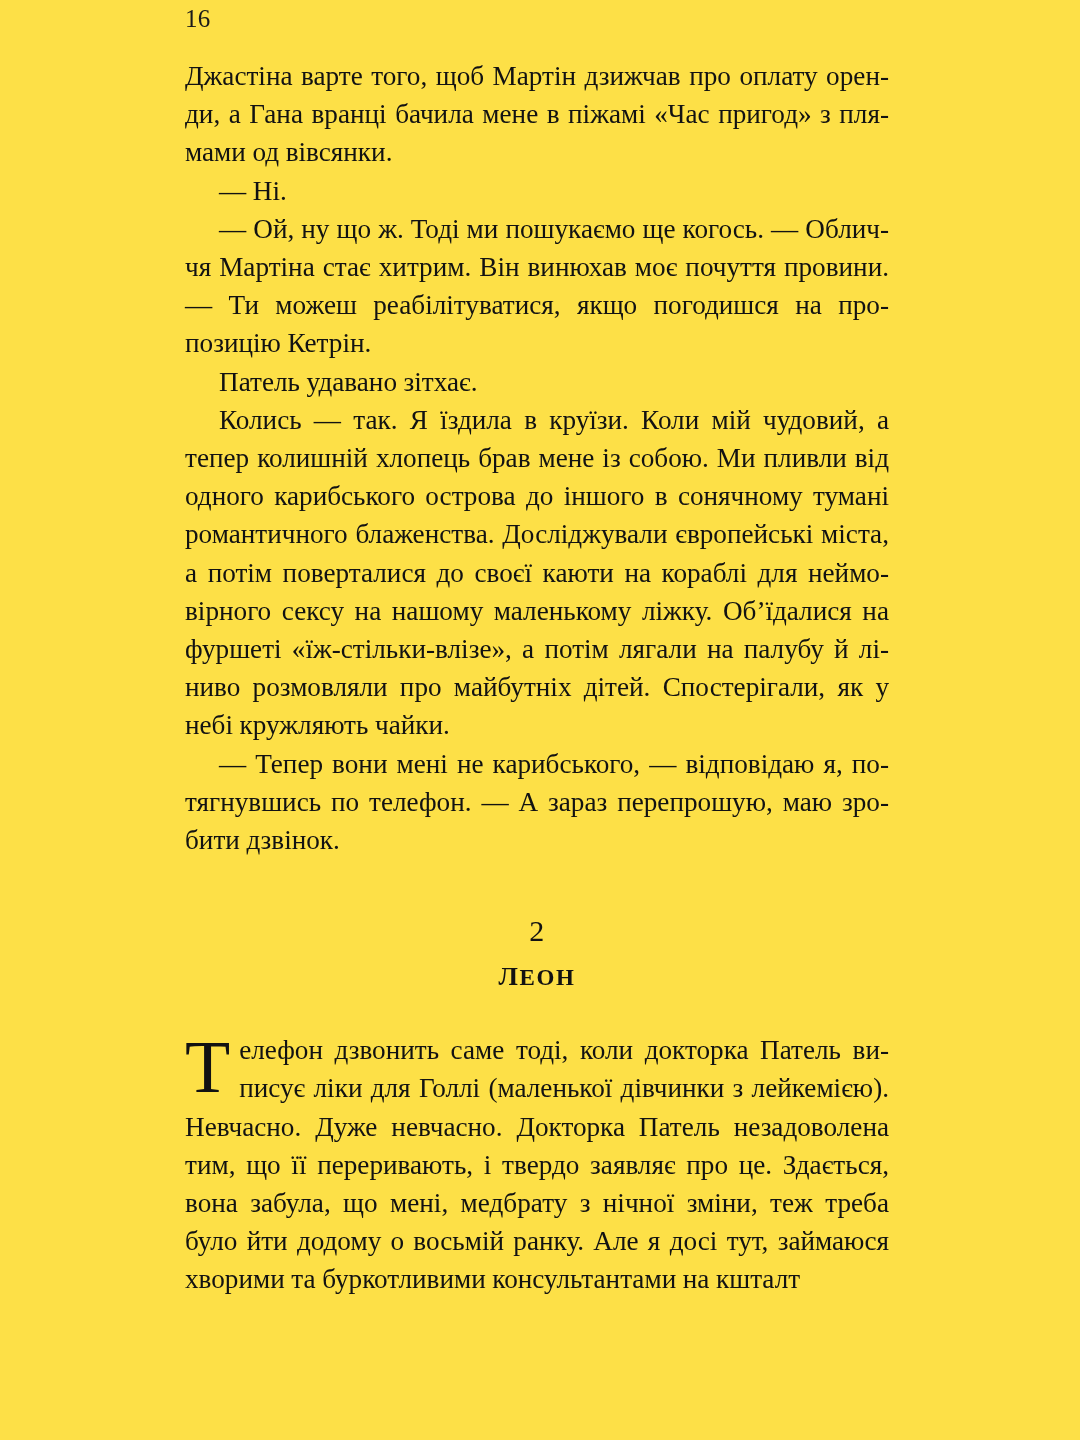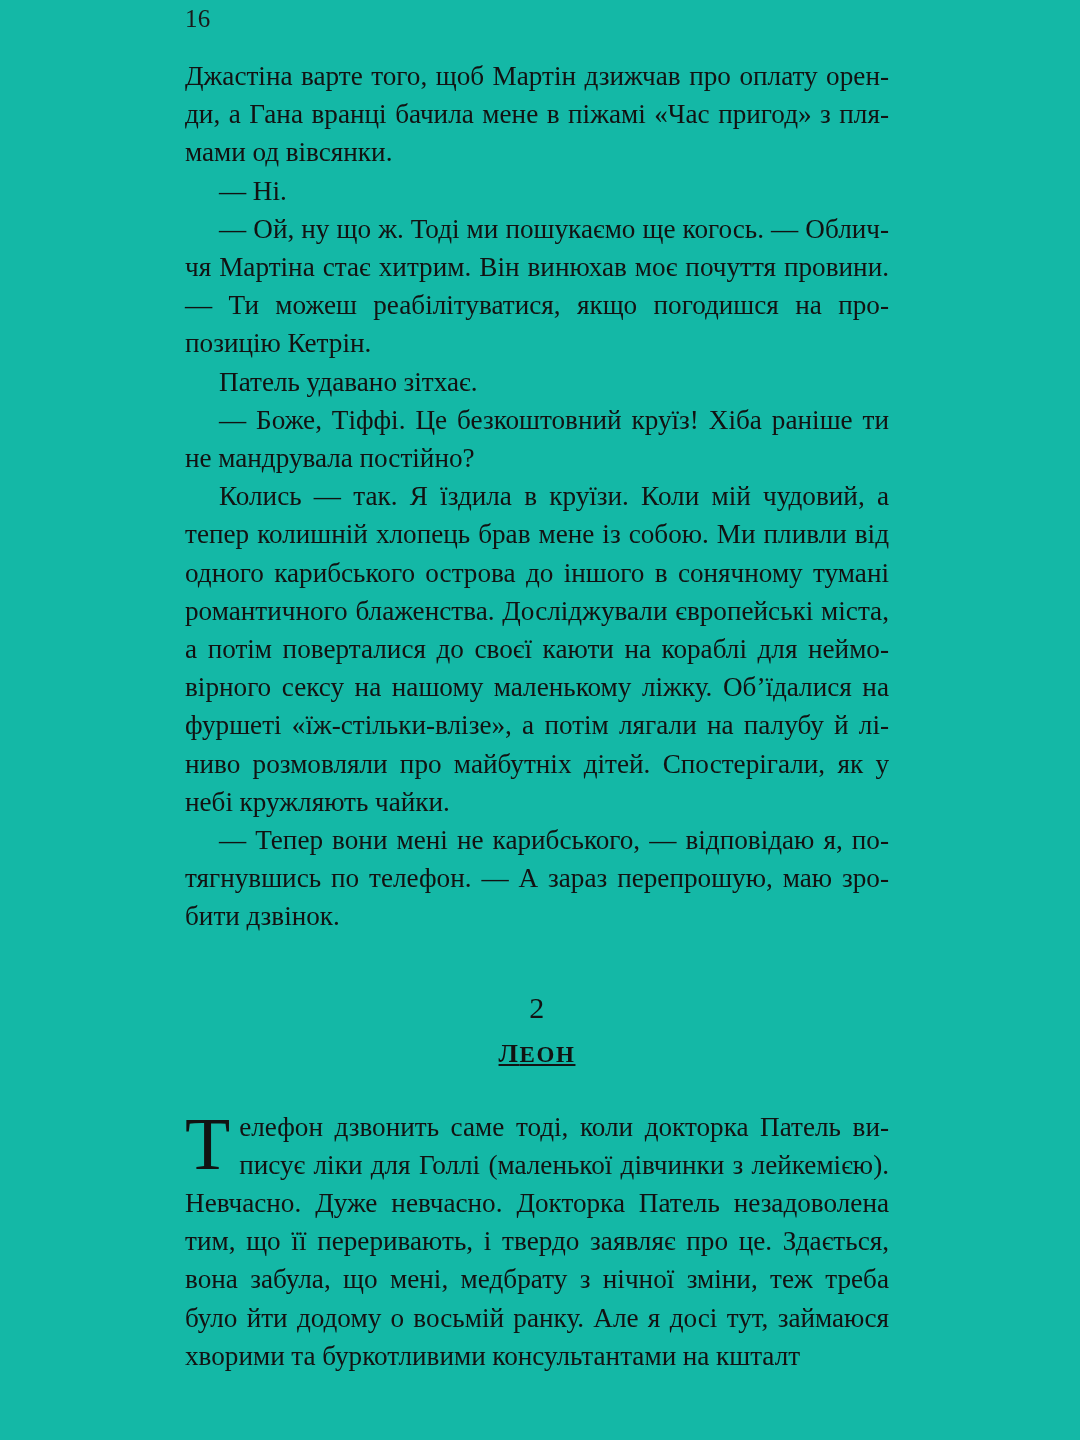--- a/index.html
+++ b/index.html
@@ -4,21 +4,21 @@
 <style>
   html, body {
     margin: 0;
     padding: 0;
     background: #ffffff;
   }
   .page {
     position: relative;
     width: 1080px;
     height: 1440px;
-    background: #14b8a6;
+    background: #fde047;
     overflow: hidden;
     font-family: "Liberation Serif", "DejaVu Serif", serif;
     color: #121212;
   }
   .folio {
     position: absolute;
     left: 185px;
     top: 3px;
     font-size: 25px;
     line-height: 32px;
@@ -61,21 +61,20 @@
     letter-spacing: 0.5px;
   }
   .chapter-title {
     margin-top: 11px;
     font-size: 23px;
     line-height: 30px;
     font-weight: 700;
     letter-spacing: 1.6px;
     font-variant: small-caps;
     text-transform: uppercase;
-    text-decoration: underline;
   }
   .chapter-title .cap-first {
     font-size: 26px;
   }
   
   .opening {
     margin-top: 38px;
   }
   .opening p.para {
     text-indent: 0;
@@ -100,21 +99,20 @@
   <div class="textblock">
 
     <p class="para first last-line-left">Джастіна варте того, щоб Мартін дзижчав про оплату орен­ди, а Гана вранці бачила мене в піжамі «Час пригод» з пля­мами од вівсянки.</p>
 
     <p class="para last-line-left">— Ні.</p>
 
     <p class="para last-line-left">— Ой, ну що ж. Тоді ми пошукаємо ще когось. — Облич­чя Мартіна стає хитрим. Він винюхав моє почуття прови­ни. — Ти можеш реабілітуватися, якщо погодишся на про­позицію Кетрін.</p>
 
     <p class="para last-line-left">Патель удавано зітхає.</p>
 
-    <p class="para last-line-left">— Боже, Тіффі. Це безкоштовний круїз! Хіба раніше ти не мандрувала постійно?</p>
 
     <p class="para last-line-left"><span class="ital">Колись</span><span> — так. Я їздила в круїзи. Коли мій чудовий, а тепер колишній хлопець брав мене із собою. Ми пливли від одно­го карибського острова до іншого в сонячному тумані ро­мантичного блаженства. Досліджували європейські міста, а потім поверталися до своєї каюти на кораблі для неймо­вірного сексу на нашому маленькому ліжку. Об’їдалися на фуршеті «їж-стільки-влізе», а потім лягали на палубу й лі­ниво розмовляли про майбутніх дітей. Спостерігали, як у небі кружляють чайки.</span></p>
 
     <p class="para last-line-left">— Тепер вони мені не карибського, — відповідаю я, по­тягнувшись по телефон. — А зараз перепрошую, маю зро­бити дзвінок.</p>
 
     <div class="chapter-break">
       <div class="chapter-number">2</div>
       <div class="chapter-title"><span class="cap-first">Л</span><span>ЕОН</span></div>
     </div>
 

